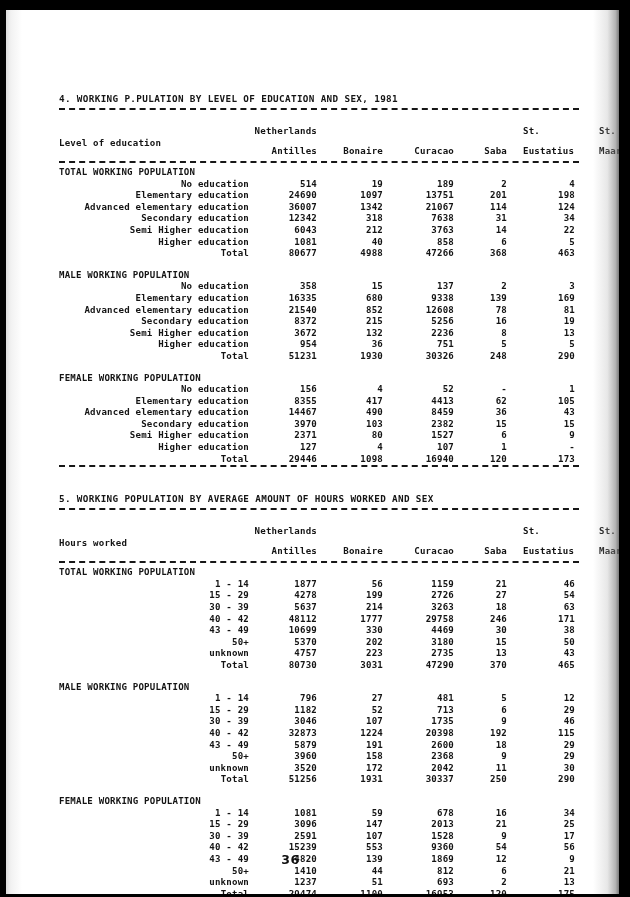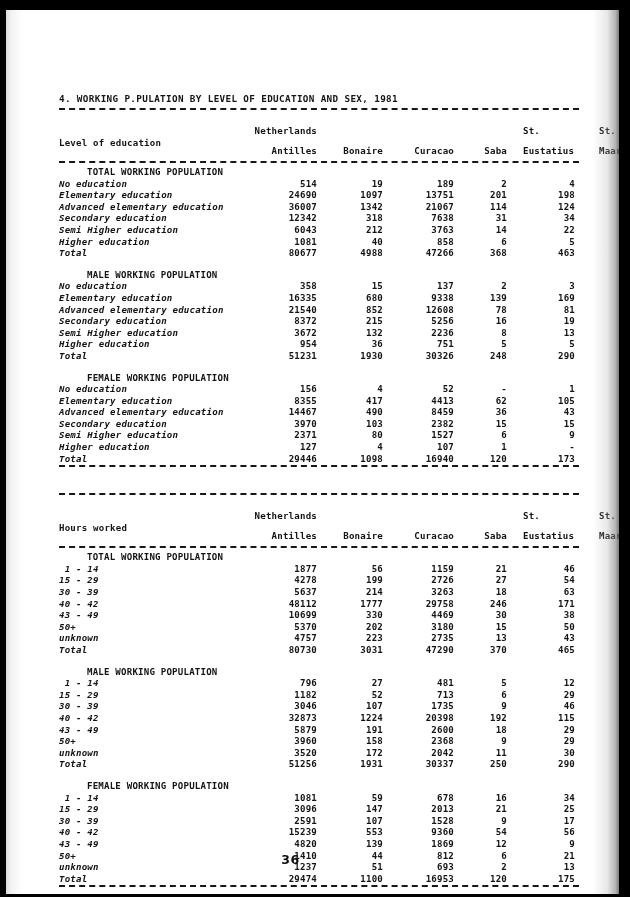--- a/index.html
+++ b/index.html
@@ -127,36 +127,34 @@
     line-height: 11.6px;
     letter-spacing: 0.2px;
   }
   .section-head {
     font-size: 9.1px;
     font-weight: bold;
     color: #141414;
     line-height: 11.6px;
     letter-spacing: 0.2px;
     white-space: pre;
-    margin-left: 28px;
   }
   .drow { display: flex; }
   .drow .cell {
     flex: none;
     text-align: right;
     white-space: pre;
     padding-right: 8px;
   }
   .drow .label {
     width: 190px;
     flex: none;
-    text-align: left;
+    text-align: right;
     white-space: pre;
     padding-right: 0;
-    font-style: italic;
   }
 
   .source {
     font-size: 9.1px;
     font-weight: bold;
     color: #141414;
     letter-spacing: 0.2px;
     line-height: 12px;
     white-space: pre;
     margin-top: 13px;
@@ -415,20 +413,21 @@
           </div>
 
         <div class="rule thin"></div>
 
       </div>
 
       <div style="height:26px"></div>
 
       <div class="table-block">
 
+        <div class="tbl-title">5. WORKING POPULATION BY AVERAGE AMOUNT OF HOURS WORKED AND SEX</div>
 
         <div class="rule"></div>
         <div class="spacer-4"></div>
 
         <div class="thead">
           <div class="hrow">
             <span class="c-label"></span>
             <span class="c-num c-w1 pad-r">Netherlands</span>
             <span class="c-num c-w2 pad-r"></span>
             <span class="c-num c-w3 pad-r"></span>

